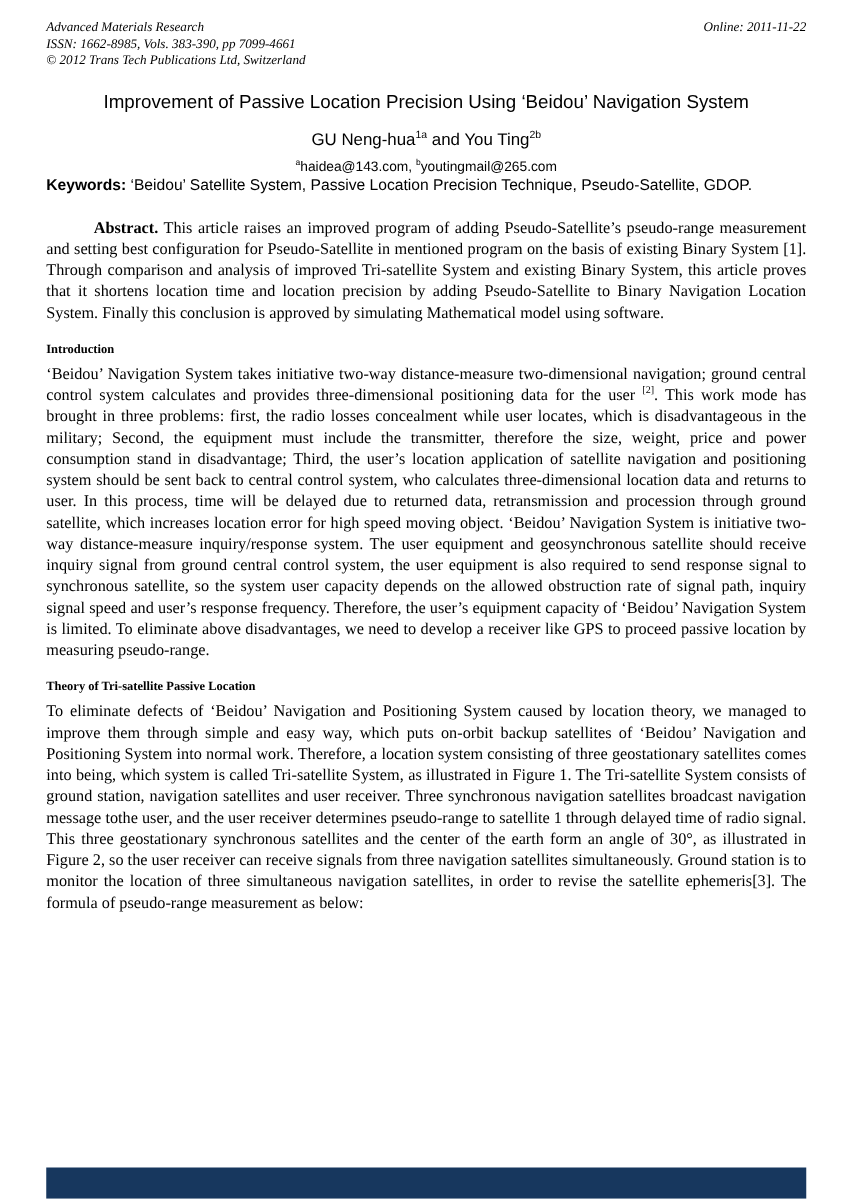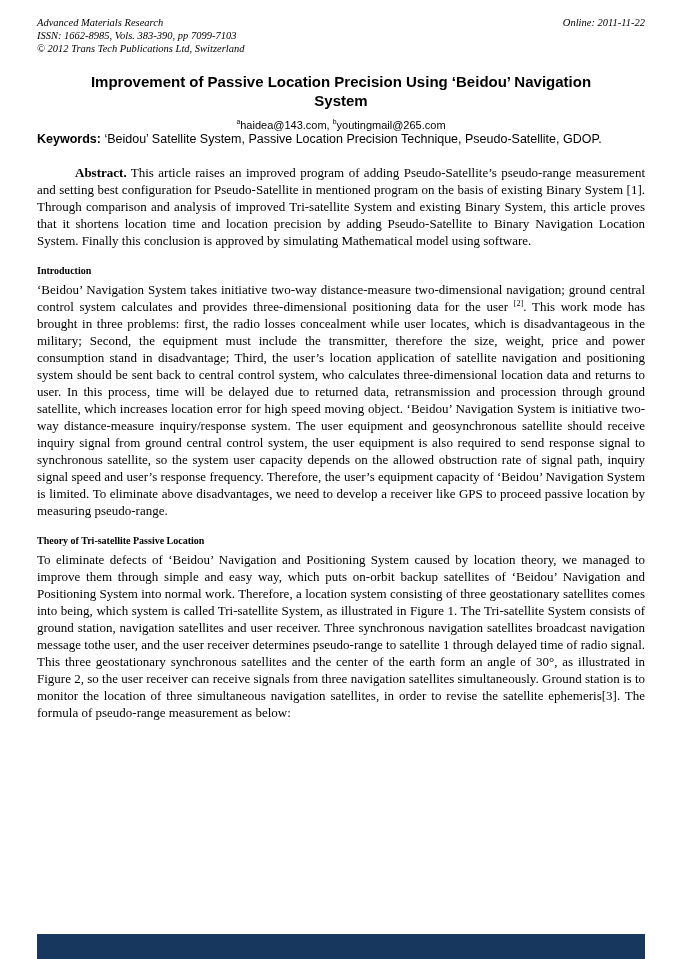--- a/index.html
+++ b/index.html
@@ -20,21 +20,21 @@
   
   .paper-header {
     font-style: italic;
     font-size: 10.5px;
     line-height: 13px;
   }
   .header-row { display: flex; justify-content: space-between; }
   
   .title {
     font-family: "Liberation Sans", sans-serif;
-    font-weight: bold;
+    font-weight: normal;
     font-size: 15px;
     line-height: 19px;
     text-align: center;
     margin-top: 17px;
     padding: 0 28px;
   }
   .authors {
     font-family: "Liberation Sans", sans-serif;
     font-size: 13.5px;
     text-align: center;
@@ -92,26 +92,27 @@
 </head>
 <body>
 
 <div class="page">
 
   <header class="paper-header">
     <div class="header-row">
       <span>Advanced Materials Research</span>
       <span>Online: 2011-11-22</span>
     </div>
-    <div>ISSN: 1662-8985, Vols. 383-390, pp 7099-7103</div>
+    <div>ISSN: 1662-8985, Vols. 383-390, pp 7099-4661</div>
     <div>© 2012 Trans Tech Publications Ltd, Switzerland</div>
   </header>
 
   <h1 class="title">Improvement of Passive Location Precision Using ‘Beidou’ Navigation System</h1>
 
+  <div class="authors"><span>GU Neng-hua</span><sup>1a</sup><span> and You Ting</span><sup>2b</sup></div>
 
 
   <div class="emails"><sup>a</sup><span>haidea@143.com, </span><sup>b</sup><span>youtingmail@265.com</span></div>
 
   <p class="keywords"><span class="kw-label">Keywords:</span><span> ‘Beidou’ Satellite System, Passive Location Precision Technique, Pseudo-Satellite, GDOP.</span></p>
 
   <p class="abstract"><span class="ab-label">Abstract.</span><span> This article raises an improved program of adding Pseudo-Satellite’s pseudo-range measurement and setting best configuration for Pseudo-Satellite in mentioned program on the basis of existing Binary System [1]. Through comparison and analysis of improved Tri-satellite System and existing Binary System, this article proves that it shortens location time and location precision by adding Pseudo-Satellite to Binary Navigation Location System. Finally this conclusion is approved by simulating Mathematical model using software.</span></p>
 
   <h2 class="section-heading">Introduction</h2>
   <p class="section-body"><span>‘Beidou’ Navigation System takes initiative two-way distance-measure two-dimensional navigation; ground central control system calculates and provides three-dimensional positioning data for the user </span><sup>[2]</sup><span>. This work mode has brought in three problems: first, the radio losses concealment while user locates, which is disadvantageous in the military; Second, the equipment must include the transmitter, therefore the size, weight, price and power consumption stand in disadvantage; Third, the user’s location application of satellite navigation and positioning system should be sent back to central control system, who calculates three-dimensional location data and returns to user. In this process, time will be delayed due to returned data, retransmission and procession through ground satellite, which increases location error for high speed moving object. ‘Beidou’ Navigation System is initiative two-way distance-measure inquiry/response system. The user equipment and geosynchronous satellite should receive inquiry signal from ground central control system, the user equipment is also required to send response signal to synchronous satellite, so the system user capacity depends on the allowed obstruction rate of signal path, inquiry signal speed and user’s response frequency. Therefore, the user’s equipment capacity of ‘Beidou’ Navigation System is limited. To eliminate above disadvantages, we need to develop a receiver like GPS to proceed passive location by measuring pseudo-range.</span></p>

